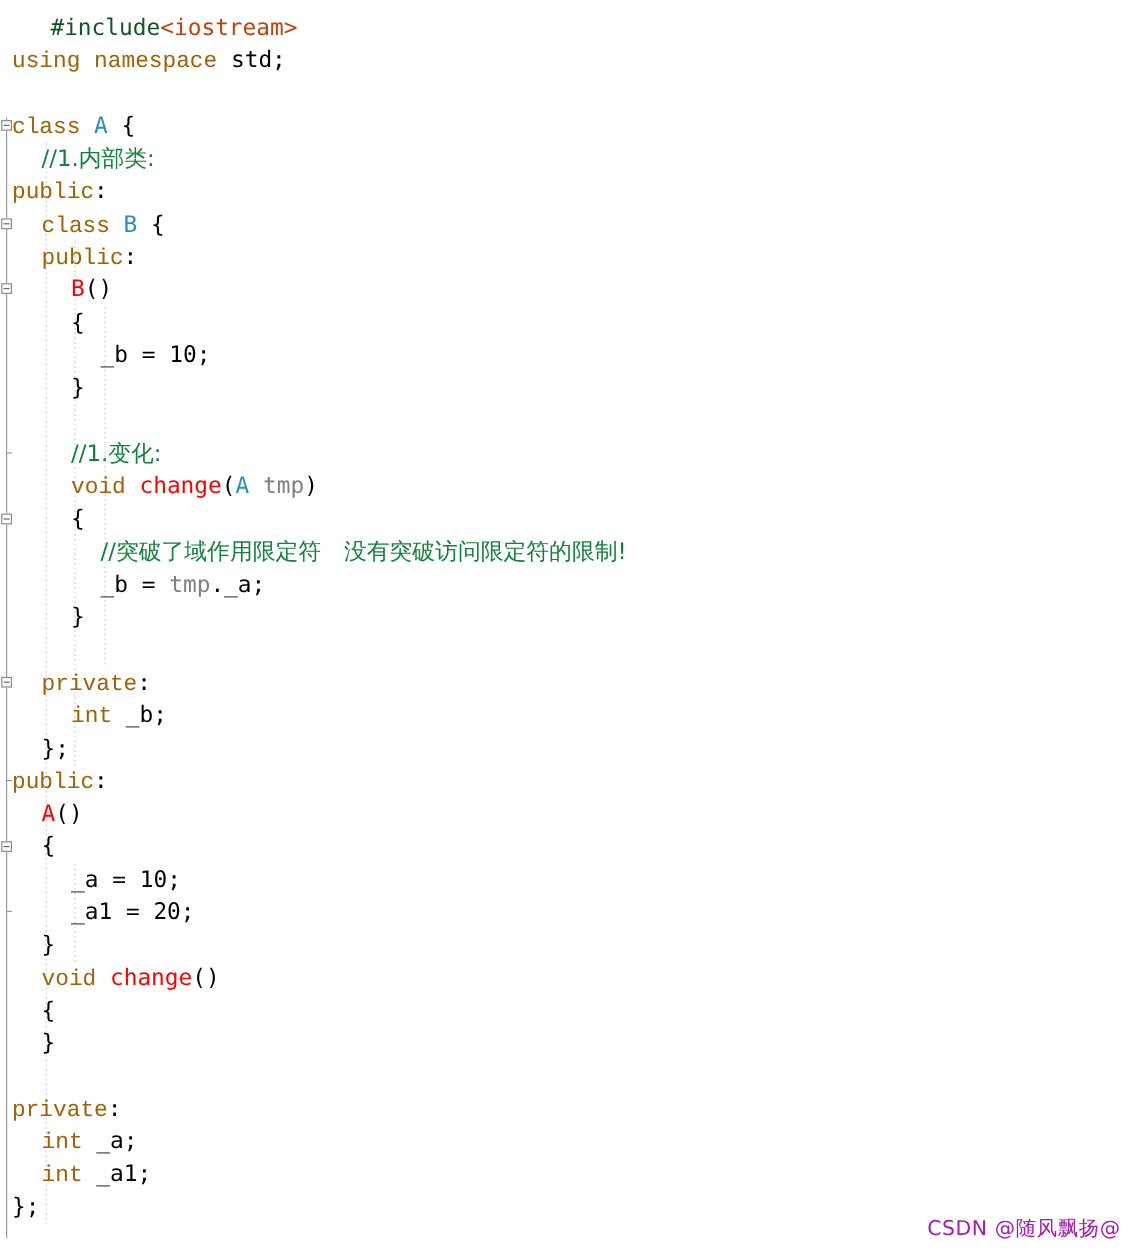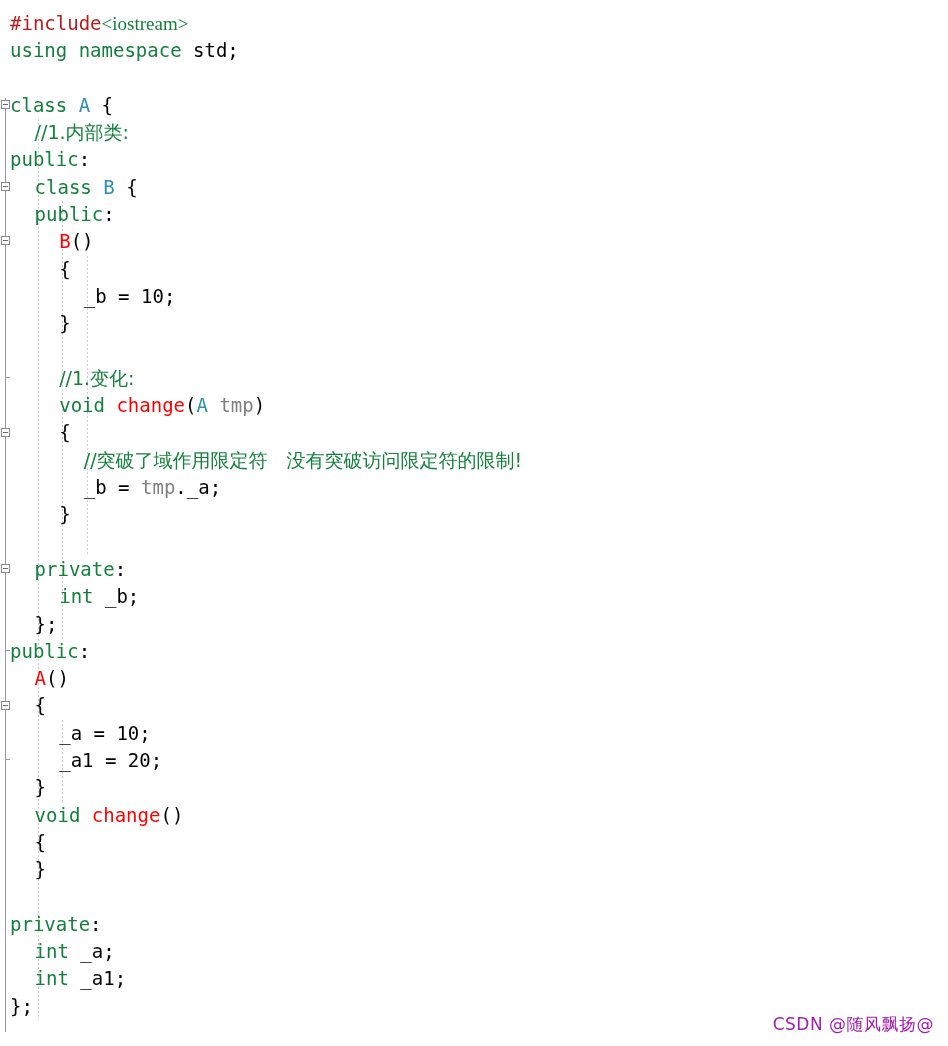--- a/index.html
+++ b/index.html
@@ -79,26 +79,26 @@
     padding: 10px 0 0 0;
     white-space: pre;
   }
   .line {
     height: 27.3px;
     padding-left: 10px;
     white-space: pre;
   }
 
   
-  .kw   { color: #15803d; }
+  .kw   { color: #a16207; font-family: Liberation Mono, monospace; }
   .type { color: #2b91af; }
   .fn   { color: #ff0000; }
   .cmt  { color: #15803d; }
-  .pre  { color: #b91c1c; }
-  .inc  { color: #15803d; font-family: Liberation Serif, serif; }
+  .pre  { color: #14532d; margin-left: 32px; }
+  .inc  { color: #c2410c; }
   .param{ color: #808080; text-align: center; }
   .pun  { color: #000000; }
   .num  { color: #000000; }
   .txt  { color: #000000; margin-top: 36px; }
 
   
   .cjk { font-family: "DejaVu Sans", "Liberation Sans", sans-serif; }
 
   
   #watermark {

